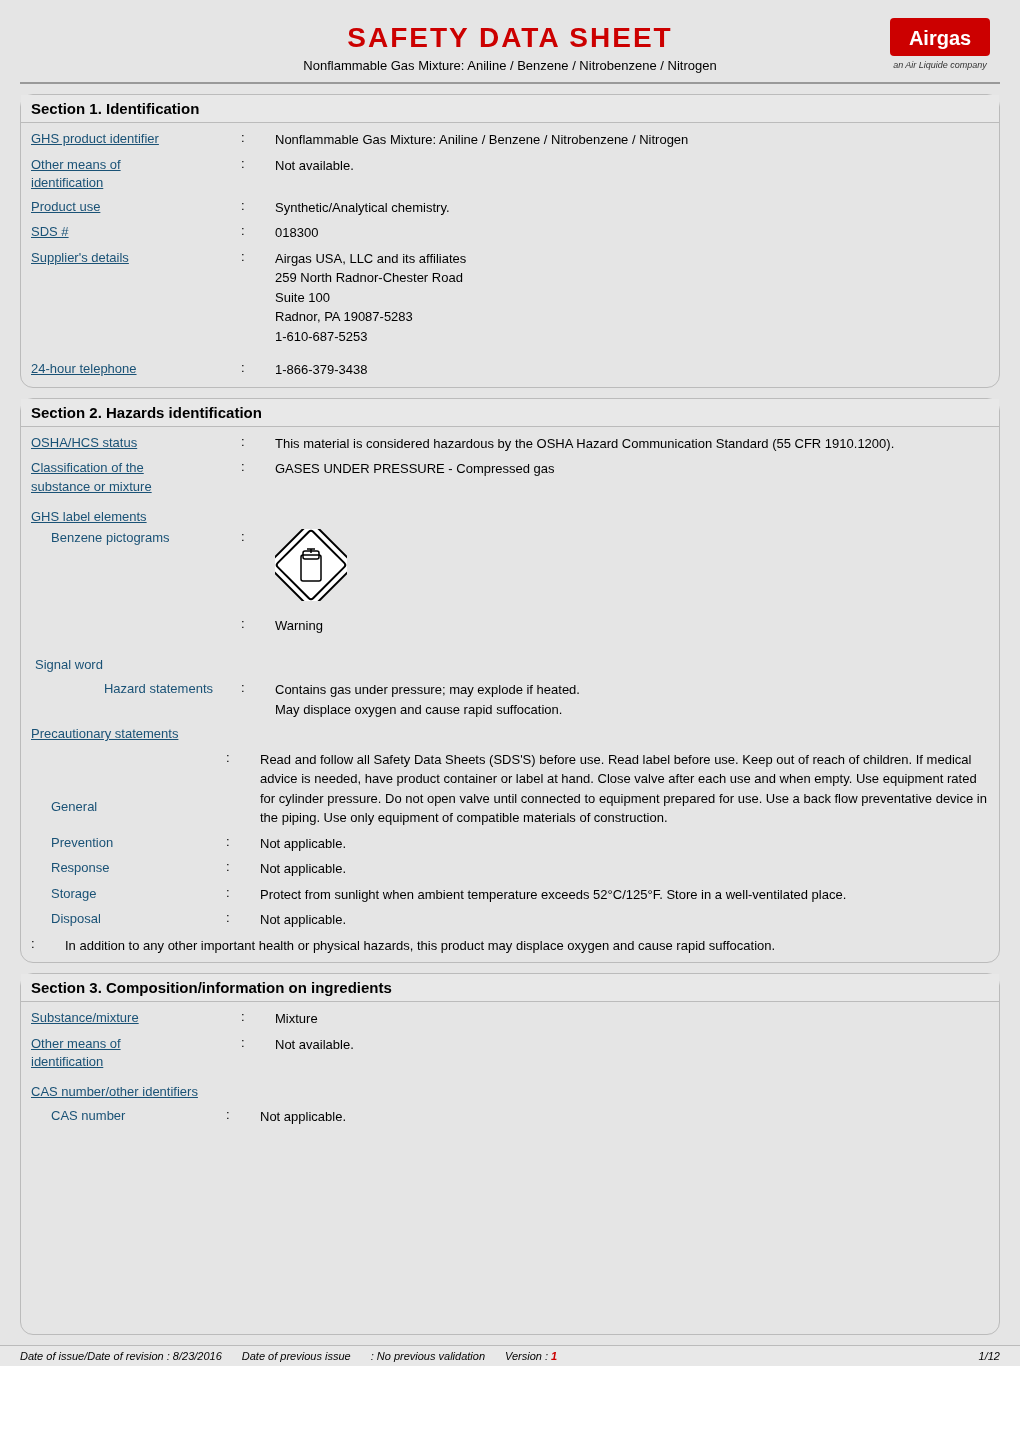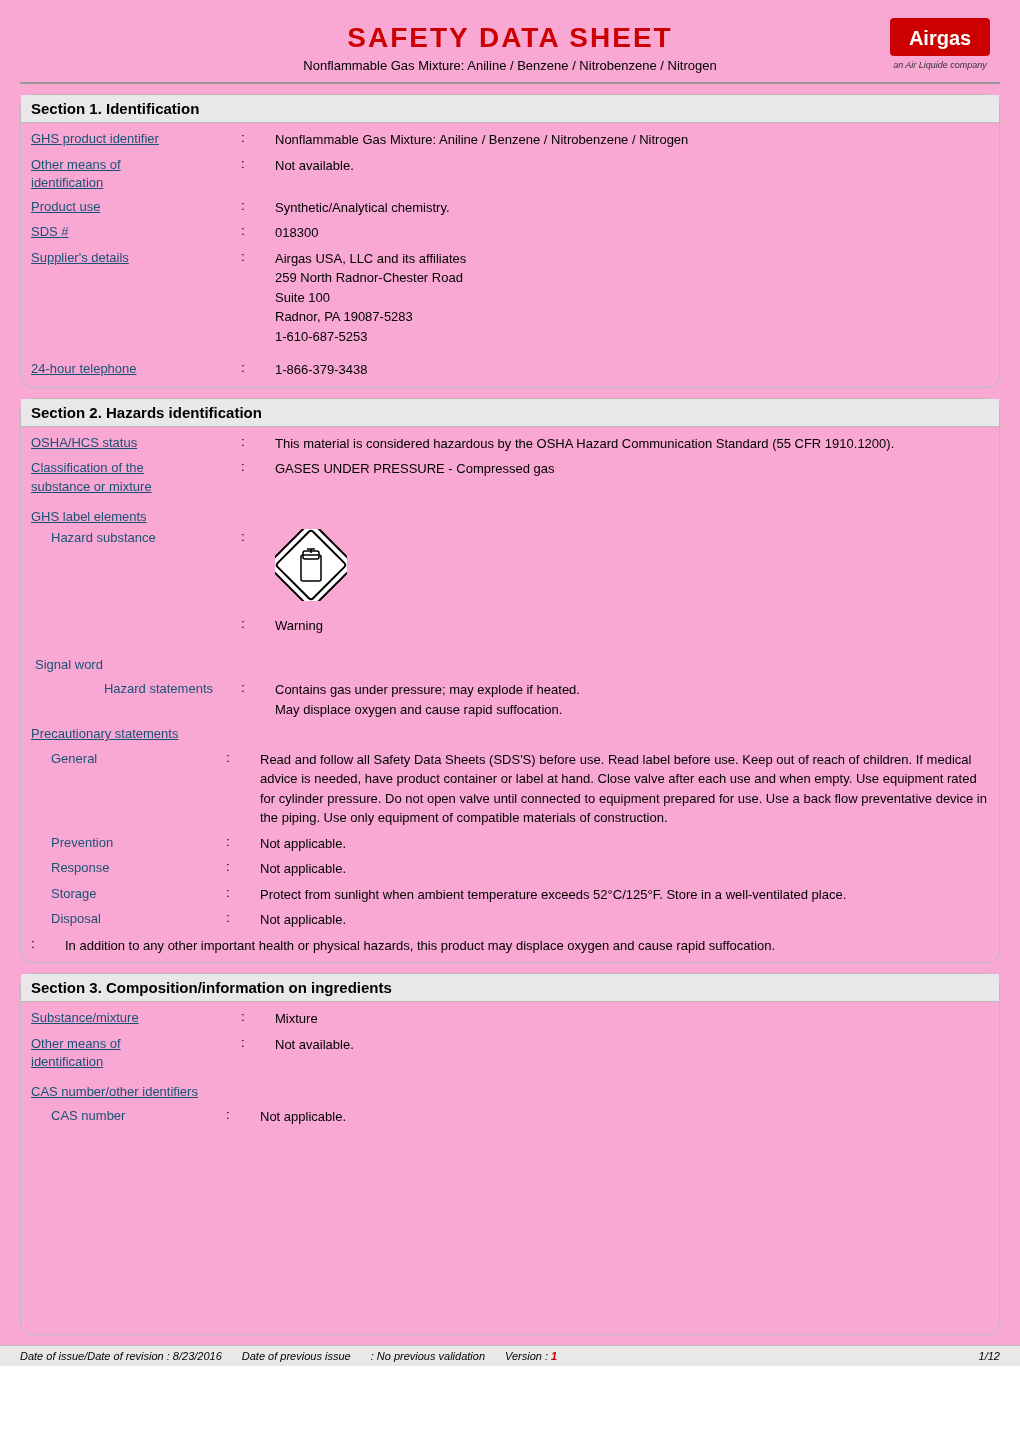--- a/index.html
+++ b/index.html
@@ -7,21 +7,21 @@
       font-family: Arial, sans-serif;
       font-size: 13px;
       color: #000;
       background: #fff;
       width: 1020px;
       min-height: 1443px;
     }
     .page {
       width: 1020px;
       padding: 0;
-      background: #f9a8d4;
+      background: #e5e5e5;
     }
     
     .header {
       padding: 18px 30px 6px 30px;
       display: flex;
       align-items: flex-start;
       justify-content: space-between;
     }
     .header-center {
       flex: 1;
@@ -217,21 +217,21 @@
         <div class="row-value">GASES UNDER PRESSURE - Compressed gas</div>
       </div>
 
       <div style="height:6px;"></div>
 
       <div class="sub-label">
         <span class="label-link">GHS label elements</span>
       </div>
 
       <div class="row">
-        <div class="row-label" style="color:#1a5276;padding-left:20px;">Hazard substance</div>
+        <div class="row-label" style="color:#1a5276;padding-left:20px;">Benzene pictograms</div>
         <div class="row-colon">:</div>
         <div class="row-value">
           
           <svg width="72" height="72" viewBox="0 0 72 72">
             <rect x="5" y="5" width="62" height="62" rx="4" fill="white" stroke="black" stroke-width="2" transform="rotate(45 36 36)"></rect>
 
             <rect x="11" y="11" width="50" height="50" rx="3" fill="none" stroke="black" stroke-width="2" transform="rotate(45 36 36)"></rect>
 
             <g transform="translate(22, 20)">
               <rect x="4" y="6" width="20" height="26" rx="2" fill="none" stroke="black" stroke-width="1.5"></rect>
@@ -262,21 +262,21 @@
 
       <div class="row">
         <div class="row-label">
           <span class="label-link">Precautionary statements</span>
         </div>
         <div class="row-colon"></div>
         <div class="row-value"></div>
       </div>
 
       <div class="row row-indented">
-        <div class="row-label" style="color:#1a5276;padding-left:20px;">General</div>
+        <div class="row-label" style="color:#1a5276;padding-left:20px;margin-top:48px;">General</div>
         <div class="row-colon">:</div>
         <div class="row-value">Read and follow all Safety Data Sheets (SDS'S) before use.  Read label before use.  Keep out of reach of children.  If medical advice is needed, have product container or label at hand.  Close valve after each use and when empty.  Use equipment rated for cylinder pressure.  Do not open valve until connected to equipment prepared for use.  Use a back flow preventative device in the piping.  Use only equipment of compatible materials of construction.</div>
       </div>
 
       <div class="row row-indented">
         <div class="row-label" style="color:#1a5276;padding-left:20px;">Prevention</div>
         <div class="row-colon">:</div>
         <div class="row-value">Not applicable.</div>
       </div>
 

